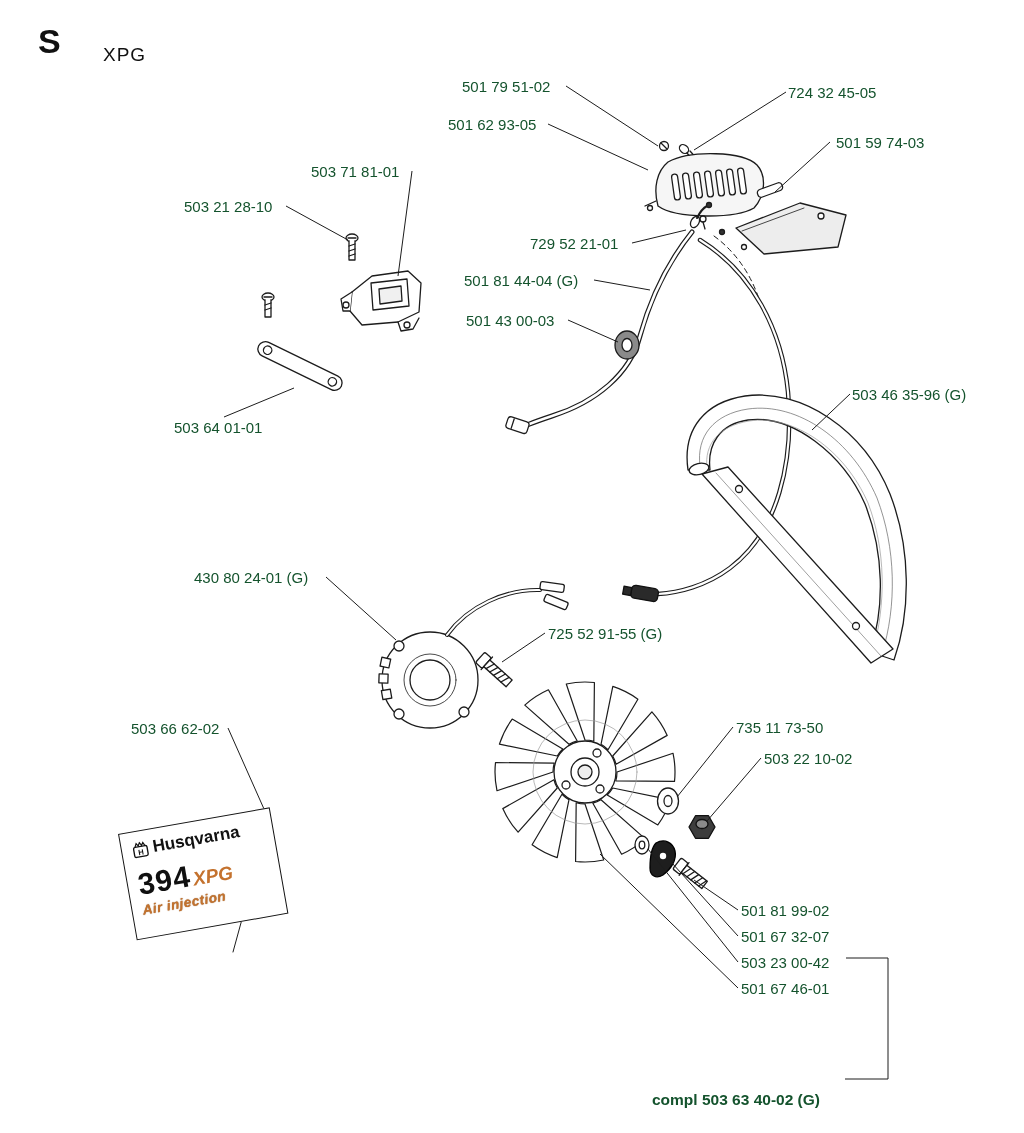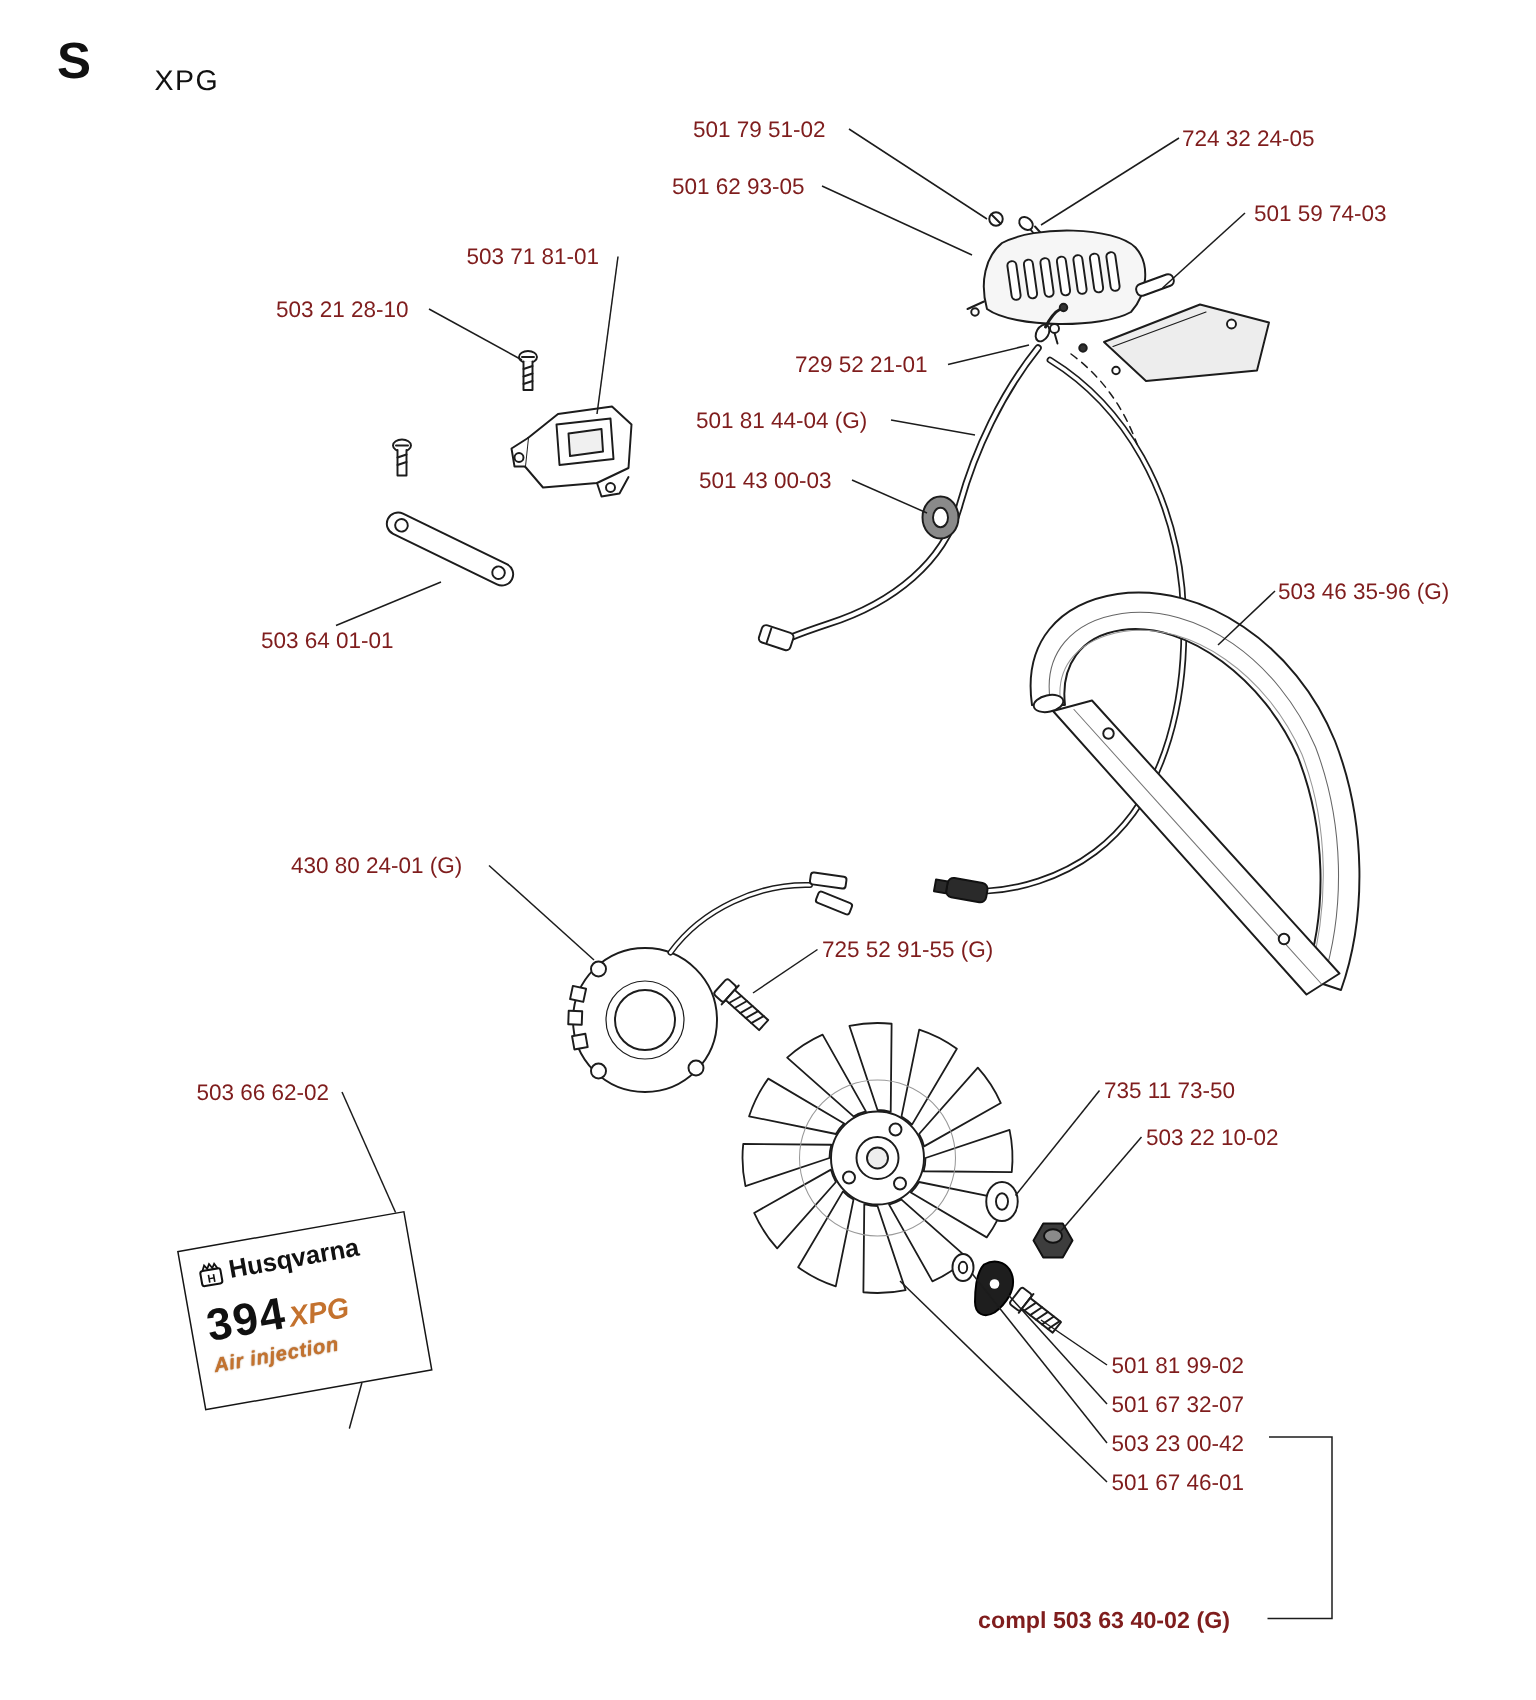--- a/index.html
+++ b/index.html
@@ -1,20 +1,20 @@
 <!DOCTYPE html>
 <html><head>
 <meta charset="utf-8">
 <style>
   html,body{margin:0;padding:0;background:#fff;}
   #page{position:relative;width:1024px;height:1133px;background:#ffffff;overflow:hidden;
         font-family:"Liberation Sans",sans-serif;color:#111;}
   #diagram{position:absolute;left:0;top:0;z-index:1;}
-  .plabel{position:absolute;z-index:2;font-size:15px;line-height:18px;color:#7f1d1d;white-space:nowrap;}
-  .plabel.bold{font-weight:bold;font-size:15.5px;}
+  .plabel{position:absolute;z-index:2;font-size:15px;line-height:18px;color:#14532d;white-space:nowrap;}
+  .plabel.bold{font-weight:bold;font-size:15.5px;margin-top:19px;}
   #section-letter{position:absolute;left:38px;top:22px;font-size:34px;font-weight:600;z-index:2;}
   #section-title{position:absolute;left:103px;top:44px;font-size:19px;letter-spacing:1px;z-index:2;}
   
   #decal{position:absolute;left:118px;top:834px;width:154px;height:108px;z-index:2;
          transform:rotate(-10deg);transform-origin:top left;border:1.6px solid #151515;
          background:#fff;box-sizing:border-box;padding:8px 8px 6px 10px;}
   .decal-row1{display:flex;align-items:center;gap:4px;font-weight:bold;font-size:17px;}
   .decal-row2{margin-top:10px;line-height:30px;}
   .decal-row2 .model{font-size:30px;font-weight:900;letter-spacing:1px;color:#101010;}
   .decal-row2 .suffix{font-size:19px;font-weight:bold;font-style:italic;color:#c4722e;margin-left:2px;}
@@ -249,21 +249,21 @@
       <line x1="738" y1="962" x2="648" y2="849"></line>
       <line x1="738" y1="988" x2="600" y2="854"></line>
       <polyline points="846,958 888,958 888,1079 845,1079"></polyline>
     </g>
   </svg>
 
   <div id="section-letter">S</div>
   <div id="section-title">XPG</div>
 
   <div class="plabel" style="left:462px;top:78px">501 79 51-02</div>
-  <div class="plabel" style="left:788px;top:84px">724 32 24-05</div>
+  <div class="plabel" style="left:788px;top:84px">724 32 45-05</div>
   <div class="plabel" style="left:448px;top:116px">501 62 93-05</div>
   <div class="plabel" style="left:836px;top:134px">501 59 74-03</div>
   <div class="plabel" style="left:311px;top:163px">503 71 81-01</div>
   <div class="plabel" style="left:184px;top:198px">503 21 28-10</div>
   <div class="plabel" style="left:530px;top:235px">729 52 21-01</div>
   <div class="plabel" style="left:464px;top:272px">501 81 44-04 (G)</div>
   <div class="plabel" style="left:466px;top:312px">501 43 00-03</div>
   <div class="plabel" style="left:852px;top:386px">503 46 35-96 (G)</div>
   <div class="plabel" style="left:174px;top:419px">503 64 01-01</div>
   <div class="plabel" style="left:194px;top:569px">430 80 24-01 (G)</div>

